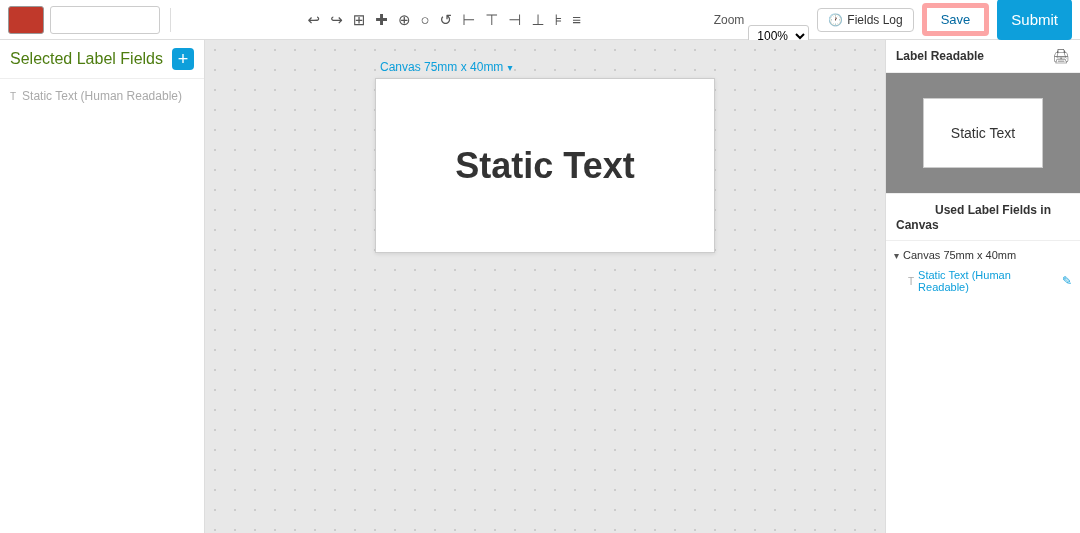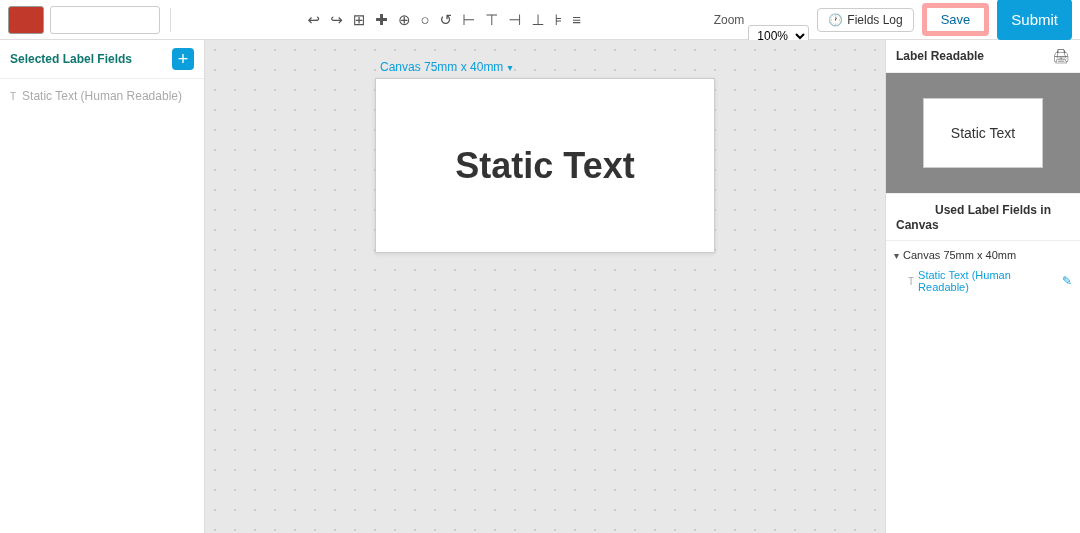--- a/index.html
+++ b/index.html
@@ -49,21 +49,21 @@
 
     
     .sidebar {
       width: 205px; background: #fff; border-right: 1px solid #ddd;
       display: flex; flex-direction: column; flex-shrink: 0;
     }
     .sidebar-header {
       display: flex; align-items: center; justify-content: space-between;
       padding: 8px 10px; border-bottom: 1px solid #eee;
     }
-    .sidebar-title { font-size: 12px; font-weight: 700; color: #0f766e; }
+    .sidebar-title { font-size: 16px; font-weight: 400; color: #4d7c0f; }
     .btn-add {
       width: 22px; height: 22px; background: #0d9fdb; border: none; border-radius: 4px;
       color: #fff; font-size: 18px; line-height: 1; cursor: pointer;
       display: flex; align-items: center; justify-content: center;
     }
     .sidebar-list { padding: 6px 0; }
     .sidebar-item {
       display: flex; align-items: center; gap: 6px;
       padding: 4px 10px; color: #aaa; font-size: 12px;
     }

